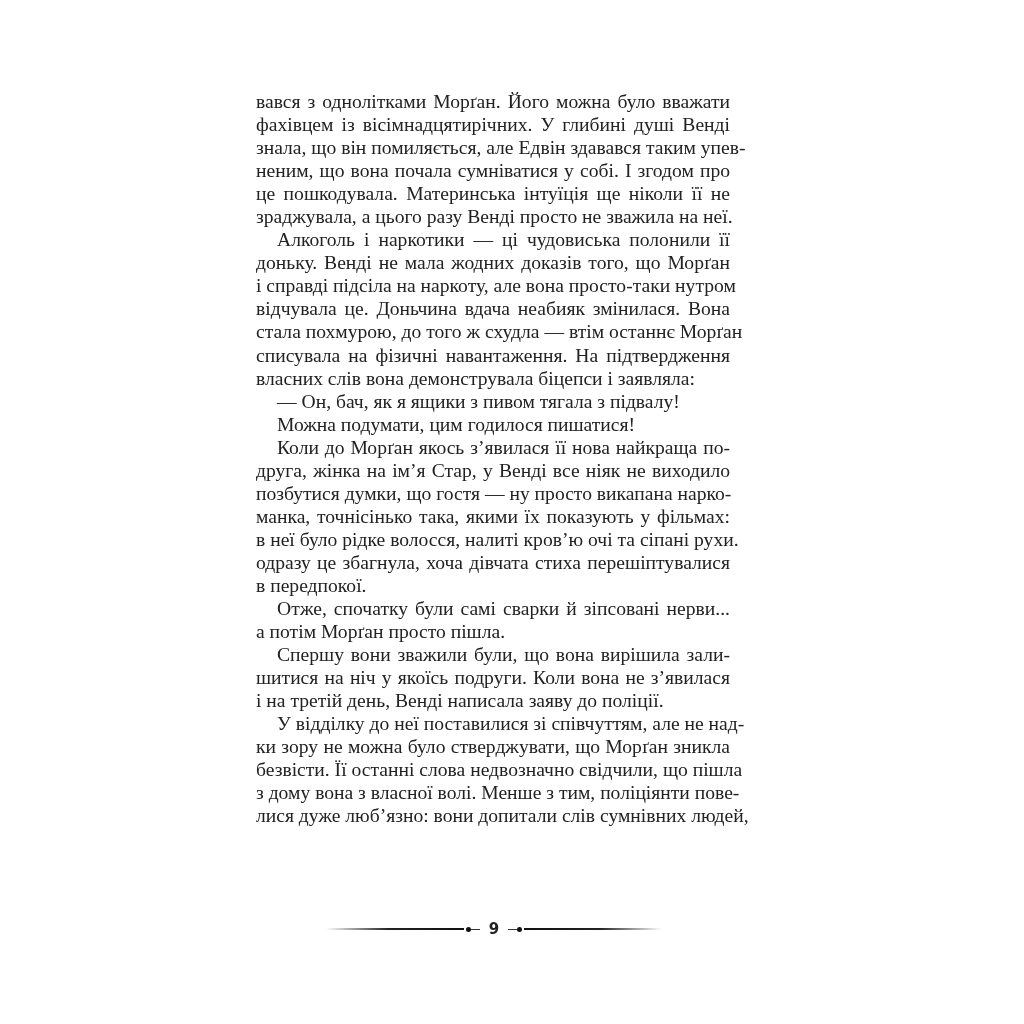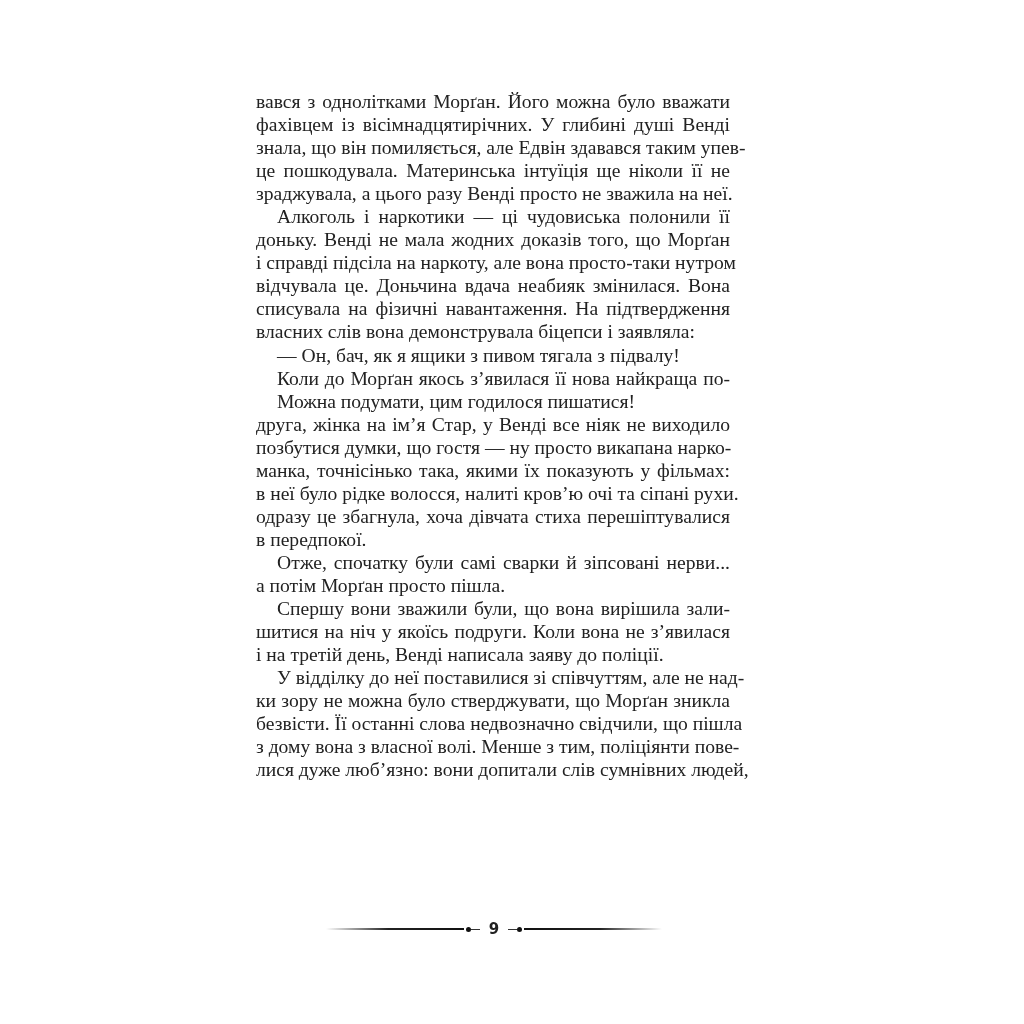--- a/index.html
+++ b/index.html
@@ -81,31 +81,33 @@
       line-height: 20px;
     }
   </style>
 </head>
 <body>
 
 <div class="page" id="page-body">
     <span class="line">вався з однолітками Морґан. Його можна було вважати</span>
     <span class="line">фахівцем із вісімнадцятирічних. У глибині душі Венді</span>
     <span class="line">знала, що він помиляється, але Едвін здавався таким упев-</span>
+    <span class="line">неним, що вона почала сумніватися у собі. І згодом про</span>
     <span class="line">це пошкодувала. Материнська інтуїція ще ніколи її не</span>
     <span class="line last">зраджувала, а цього разу Венді просто не зважила на неї.</span>
     <span class="line indent">Алкоголь і наркотики — ці чудовиська полонили її</span>
     <span class="line">доньку. Венді не мала жодних доказів того, що Морґан</span>
     <span class="line">і справді підсіла на наркоту, але вона просто-таки нутром</span>
     <span class="line">відчувала це. Доньчина вдача неабияк змінилася. Вона</span>
+    <span class="line">стала похмурою, до того ж схудла — втім останнє Морґан</span>
     <span class="line">списувала на фізичні навантаження. На підтвердження</span>
     <span class="line last">власних слів вона демонструвала біцепси і заявляла:</span>
     <span class="line indent last">— Он, бач, як я ящики з пивом тягала з підвалу!</span>
+    <span class="line indent last">Можна подумати, цим годилося пишатися!</span>
     <span class="line indent">Коли до Морґан якось з’явилася її нова найкраща по-</span>
-    <span class="line indent last">Можна подумати, цим годилося пишатися!</span>
     <span class="line">друга, жінка на ім’я Стар, у Венді все ніяк не виходило</span>
     <span class="line">позбутися думки, що гостя — ну просто викапана нарко-</span>
     <span class="line">манка, точнісінько така, якими їх показують у фільмах:</span>
     <span class="line last">в неї було рідке волосся, налиті кров’ю очі та сіпані рухи.</span>
     <span class="line">одразу це збагнула, хоча дівчата стиха перешіптувалися</span>
     <span class="line last">в передпокої.</span>
     <span class="line indent">Отже, спочатку були самі сварки й зіпсовані нерви...</span>
     <span class="line last">а потім Морґан просто пішла.</span>
     <span class="line indent">Спершу вони зважили були, що вона вирішила зали-</span>
     <span class="line">шитися на ніч у якоїсь подруги. Коли вона не з’явилася</span>

